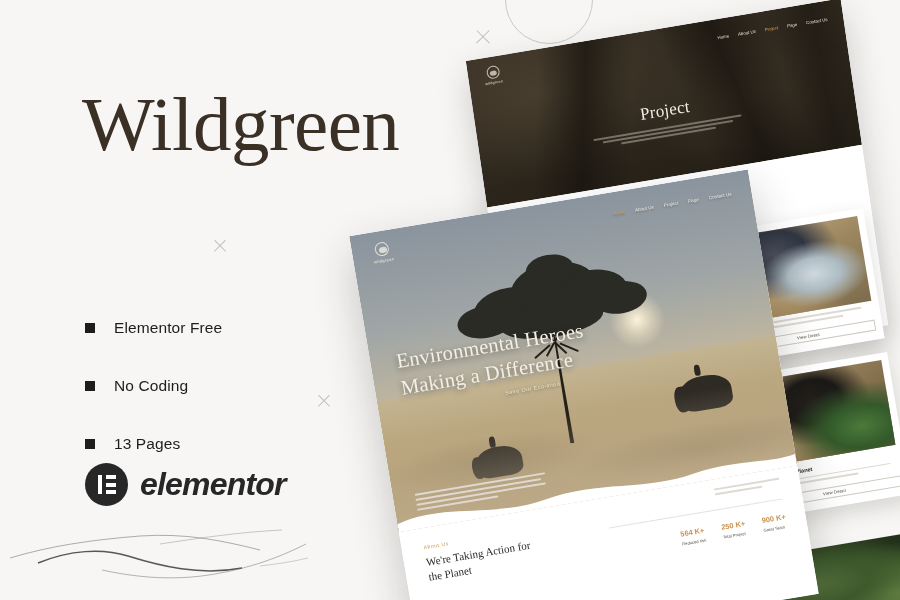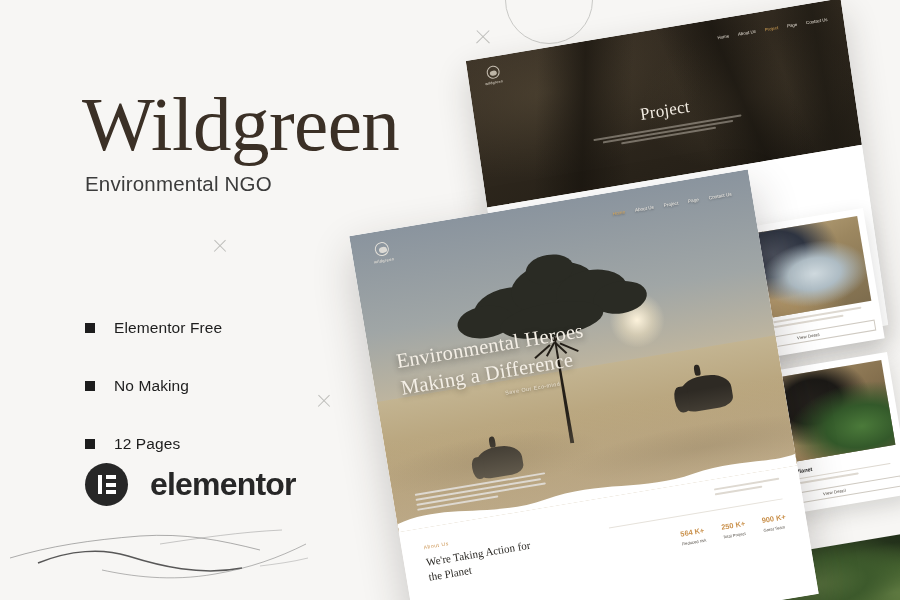--- a/index.html
+++ b/index.html
@@ -50,22 +50,22 @@
     background:#272727; position:relative; flex:none;
   }
   .el-mark i {
     position:absolute; background:#fff; display:block;
   }
   .el-bar-v { left:13px; top:12px; width:4px; height:19px; }
   .el-bar-h1 { left:21px; top:12px; width:10px; height:4px; }
   .el-bar-h2 { left:21px; top:19.5px; width:10px; height:4px; }
   .el-bar-h3 { left:21px; top:27px; width:10px; height:4px; }
   .el-word {
-    margin-left:22px; font-size:32px; font-weight:bold;
-    color:#272727; letter-spacing:-0.8px;
+    margin-left:12px; font-size:32px; font-weight:bold;
+    color:#272727; letter-spacing:-0.8px;font-style:italic;
   }
 
   
   .deco { position:absolute; pointer-events:none; }
   .deco-circle {
     left:505px; top:-44px; width:88px; height:88px;
     border:1.2px solid #c9c9c6; border-radius:50%;
     z-index:1;
   }
   .cross { position:absolute; }
@@ -318,34 +318,33 @@
   <path d="M0 58 C40 46, 80 40, 130 36 C175 33, 210 40, 250 50" fill="none" stroke="#6d6d6d" stroke-width="1" opacity=".55"></path>
   <path d="M28 63 C60 50, 92 48, 118 56 C150 66, 190 76, 232 68" fill="none" stroke="#2f2f2f" stroke-width="1.5" opacity=".8"></path>
   <path d="M92 70 C120 76, 160 82, 205 74 C240 68, 268 58, 296 44" fill="none" stroke="#6d6d6d" stroke-width="1" opacity=".5"></path>
   <path d="M150 44 C190 38, 230 32, 272 30" fill="none" stroke="#8a8a8a" stroke-width=".9" opacity=".5"></path>
   <path d="M250 66 C266 64, 282 62, 298 58" fill="none" stroke="#8a8a8a" stroke-width=".9" opacity=".45"></path>
 </svg>
 
 <div class="left-panel">
 
   <div class="brand-title">Wildgreen</div>
-  <div class="brand-sub">Environmental NGO</div>
 
   <div class="feature-list">
     <div class="feature-item">
       <span class="bullet-sq"></span>
       <span class="feature-label">Elementor Free</span>
     </div>
     <div class="feature-item">
       <span class="bullet-sq"></span>
-      <span class="feature-label">No Making</span>
+      <span class="feature-label">No Coding</span>
     </div>
     <div class="feature-item">
       <span class="bullet-sq"></span>
-      <span class="feature-label">12 Pages</span>
+      <span class="feature-label">13 Pages</span>
     </div>
   </div>
 
   <div class="elementor-logo">
     <span class="el-mark">
       <i class="el-bar-v"></i>
         <i class="el-bar-h1"></i>
         <i class="el-bar-h2"></i>
         <i class="el-bar-h3"></i>
     </span>

